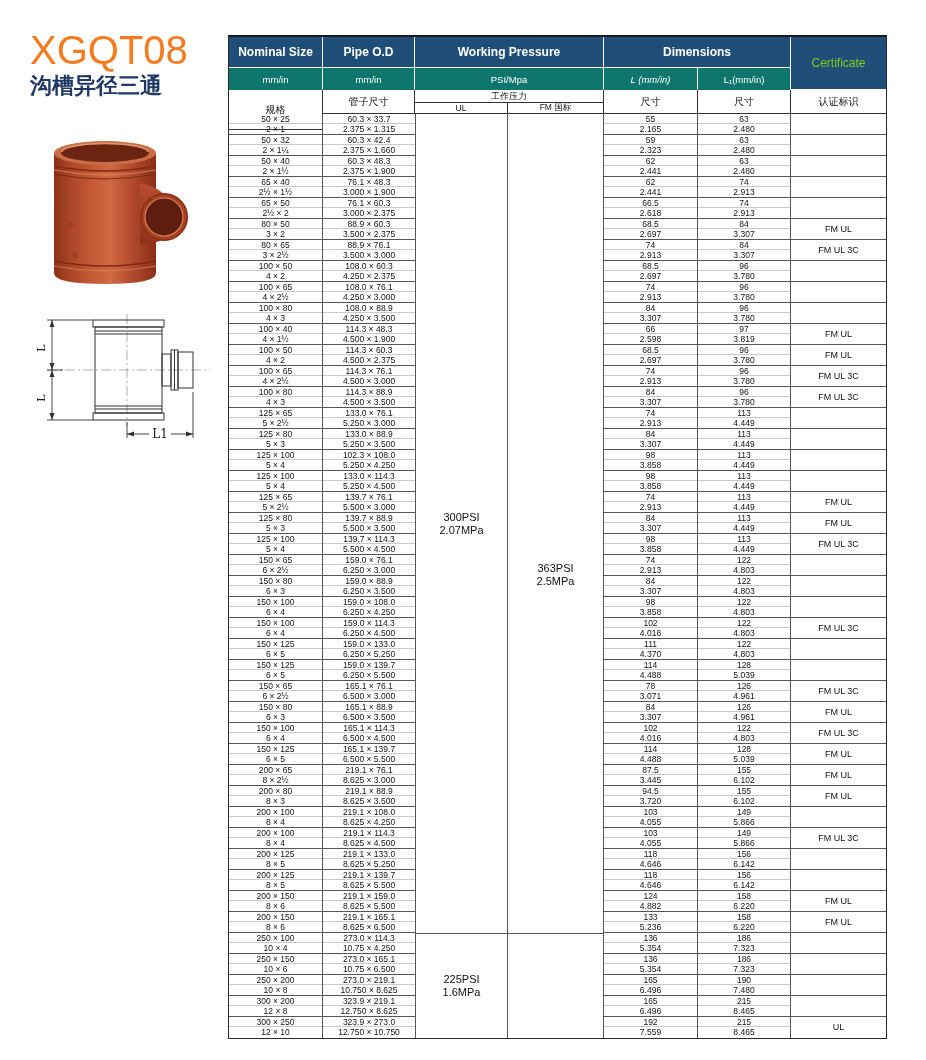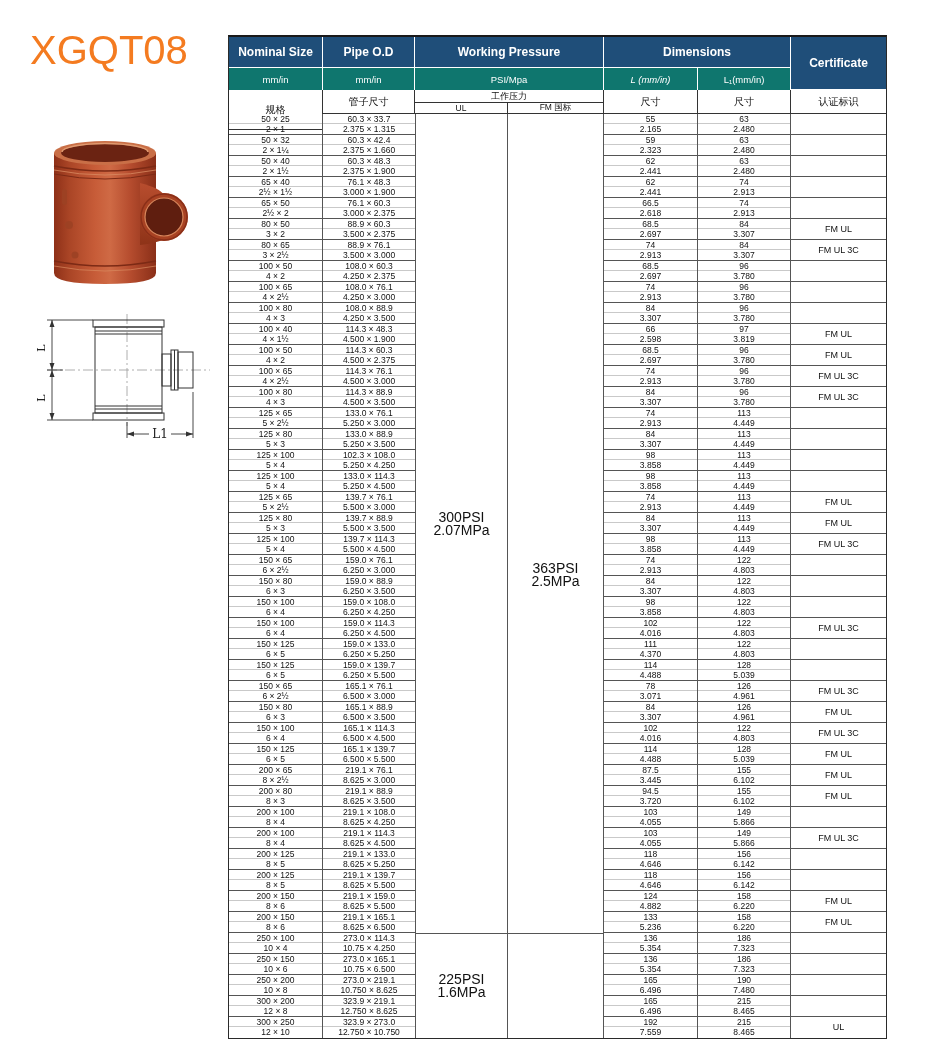--- a/index.html
+++ b/index.html
@@ -9,21 +9,21 @@
   .subtitle{position:absolute;left:30px;top:71px;font-size:22px;font-weight:bold;color:#1f3864;}
   .photo{position:absolute;left:45px;top:133px;width:145px;height:155px;}
   .drawing{position:absolute;left:5px;top:310px;width:220px;height:135px;}
 
   
   .spec-table{position:absolute;left:228px;top:35px;width:657px;height:1001px;background:#fff;
               border:1px solid #2a2a2a;border-top:2px solid #1a1a1a;box-sizing:content-box;}
   .hc{position:absolute;display:flex;align-items:center;justify-content:center;box-sizing:border-box;text-align:center;}
   .hdr1{background:#1f4e79;color:#fff;font-weight:bold;font-size:12px;border-right:1px solid #fff;border-bottom:1px solid #fff;}
   .hdr2{background:#0f766e;color:#fff;font-size:9.5px;border-right:1px solid #fff;}
-  .hdr-cert{background:#1f4e79;color:#ffffff;font-weight:bold;font-size:12px;border-bottom:1px solid #fff;}
+  .hdr-cert{background:#1f4e79;color:#84cc16;font-weight:normal;font-size:12px;border-bottom:1px solid #fff;}
   .hdr3{background:#fff;color:#111;font-size:10px;border-right:1px solid #333;border-bottom:1px solid #333;}
   .noline-r{border-right:none !important;}
   .wp3{position:absolute;left:186px;top:53px;width:189px;height:24px;box-sizing:border-box;
        border-right:1px solid #333;border-bottom:1px solid #333;background:#fff;}
   .wp3-top{height:13px;box-sizing:border-box;border-bottom:1px solid #333;display:flex;align-items:center;justify-content:center;
            font-size:9px;color:#111;}
   .wp3-bot{display:flex;height:10px;font-size:8.5px;color:#111;}
   .wp3-ul{width:93px;box-sizing:border-box;border-right:1px solid #333;display:flex;align-items:center;justify-content:center;}
   .wp3-fm{flex:1;display:flex;align-items:center;justify-content:center;}
 
@@ -32,33 +32,34 @@
           border-bottom:1px solid #555;}
   .rgroup:last-child{border-bottom:none;}
   .cell{box-sizing:border-box;text-align:center;font-size:8.5px;color:#111;overflow:hidden;white-space:nowrap;}
   .cell.vline{border-right:1px solid #555;}
   .cell .lA{height:10px;line-height:10px;box-sizing:border-box;border-bottom:1px solid #c9c9c9;}
   .cell .lB{height:10px;line-height:10px;}
   .cell.cert{line-height:20px;font-size:9px;}
 
   .pressure{position:absolute;left:186px;top:77px;width:189px;height:924px;background:#fff;z-index:2;}
   .po{position:absolute;box-sizing:border-box;display:flex;flex-direction:column;align-items:center;justify-content:center;
-      font-size:14px;line-height:13px;color:#111;text-align:center;}
+      font-size:11px;line-height:13px;color:#111;text-align:center;}
   .po-ul-up{left:0;top:0;width:93px;height:819px;border-left:1px solid #555;border-right:1px solid #555;}
   .po-fm-up{left:93px;top:0;width:96px;height:819px;border-right:1px solid #555;}
   .po-fm-up .shift{transform:translateY(51px);}
   .po-ul-low{left:0;top:819px;width:93px;height:105px;border-left:1px solid #555;border-right:1px solid #555;border-top:1px solid #555;}
   .po-fm-low{left:93px;top:819px;width:96px;height:105px;border-right:1px solid #555;border-top:1px solid #555;}
 </style>
 </head>
 <body>
 
 <div class="page">
 
   <div class="title">XGQT08</div>
+  <div class="subtitle">沟槽异径三通</div>
 
   <svg class="photo" viewBox="0 0 145 155">
     <defs>
       <linearGradient id="bgrad" x1="0" y1="0" x2="1" y2="0">
         <stop offset="0" stop-color="#8e3018"></stop>
           <stop offset="0.15" stop-color="#aa4526"></stop>
         <stop offset="0.4" stop-color="#c75c38"></stop>
           <stop offset="0.55" stop-color="#cf6a45"></stop>
         <stop offset="0.75" stop-color="#b54c2e"></stop>
           <stop offset="1" stop-color="#8a2f18"></stop>

